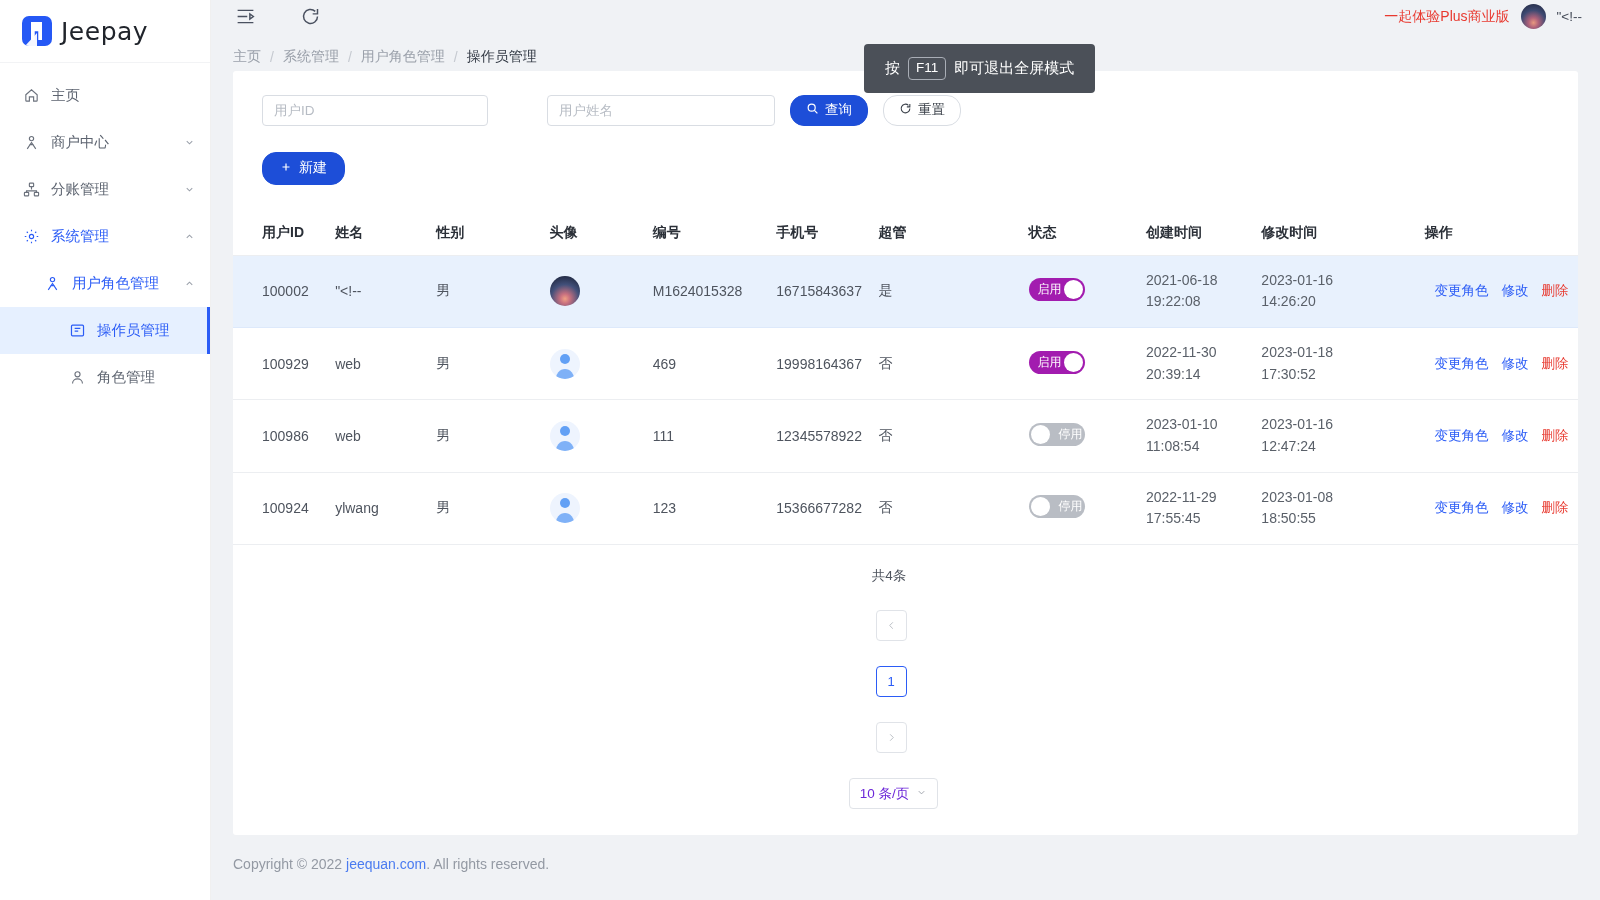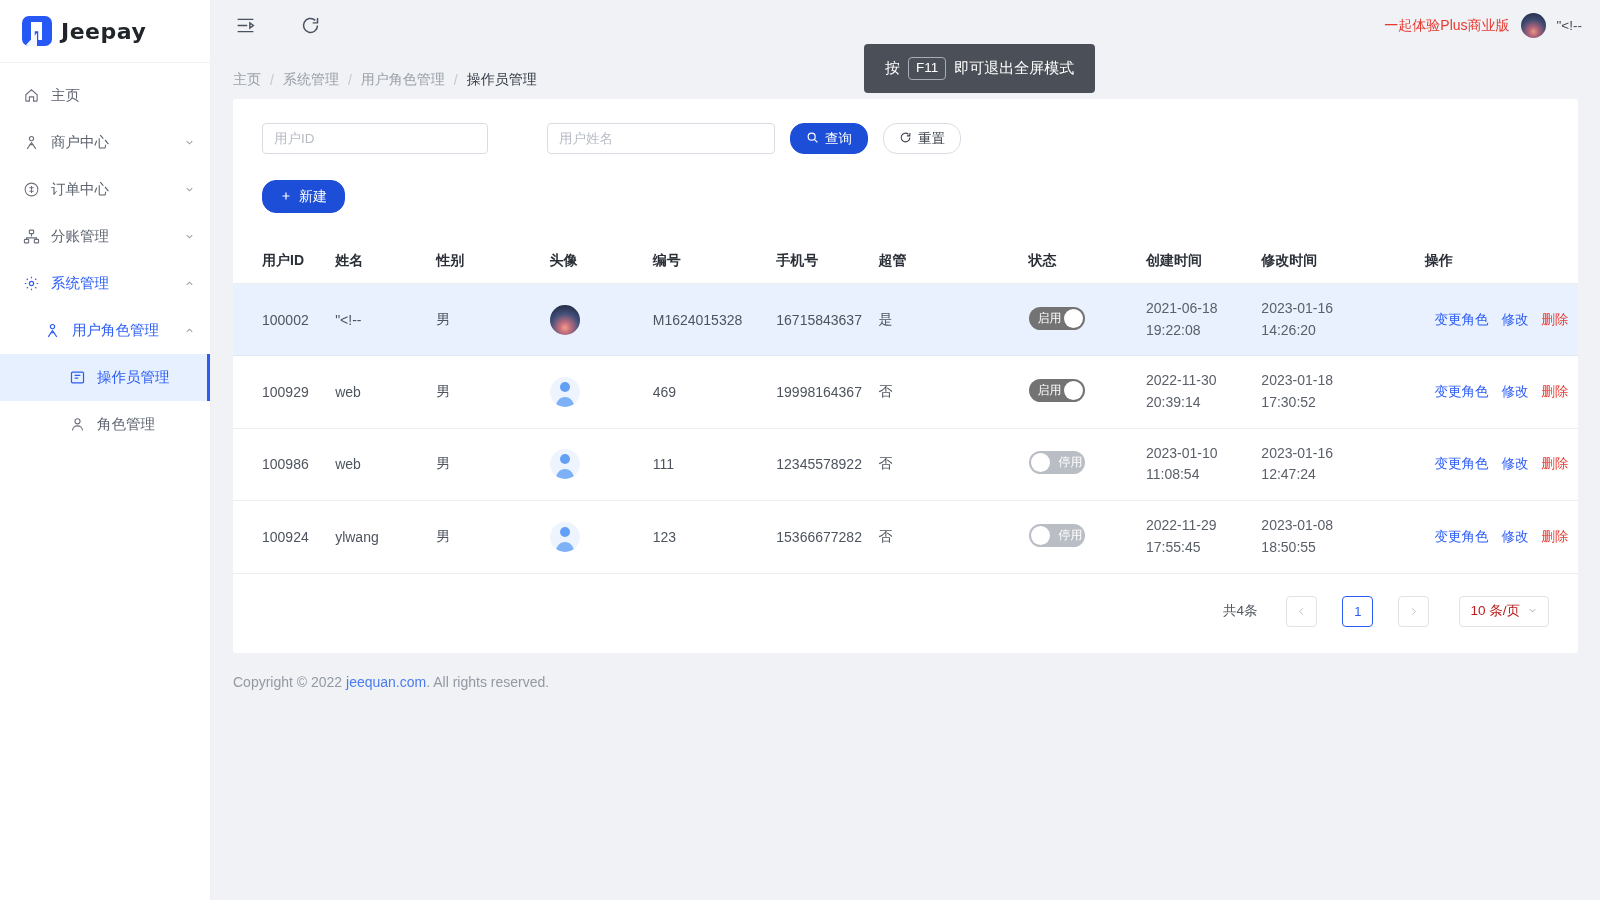--- a/index.html
+++ b/index.html
@@ -33,21 +33,21 @@
     width: 11px; height: 18px; background: #ffffff;
     clip-path: polygon(0 0, 100% 0, 100% 100%, 66% 100%, 66% 52%, 34% 52%, 34% 100%, 0 100%);
   }
   .logo-mark::after {
     content: ""; position: absolute; left: 3px; top: 17px;
     width: 12px; height: 13px; background: #ffffff;
     clip-path: polygon(100% 0, 100% 100%, 0 100%);
     opacity: .95;
   }
   .logo-text {
-    font-size: 22px; font-weight: 700; color: #20242b;
+    font-size: 25px; font-weight: 400; color: #20242b;
     letter-spacing: .5px; font-family: "DejaVu Sans", sans-serif;
   }
 
   .menu { padding-top: 9px; }
   .menu-item {
     display: flex; align-items: center; height: 47px;
     padding-left: 22px; cursor: pointer; position: relative;
     color: #5d6470; font-size: 14.5px;
   }
   .menu-item .mi-icon { width: 18px; height: 18px; flex: 0 0 18px; margin-right: 11px; display:flex; align-items:center; justify-content:center;}
@@ -182,48 +182,48 @@
     display: inline-block; cursor: pointer;
   }
   .toggle .knob {
     position: absolute; width: 19px; height: 19px; border-radius: 50%;
     background: #fff; top: 2px;
   }
   .toggle .tlabel {
     position: absolute; top: 0; height: 23px; line-height: 23px;
     font-size: 12px; color: #fff;
   }
-  .toggle.on { background: #737373; }
+  .toggle.on { background: #a21caf; }
   .toggle.on .knob { right: 2px; }
   .toggle.on .tlabel { left: 9px; }
   .toggle.off { background: #b9bdc4; }
   .toggle.off .knob { left: 2px; }
   .toggle.off .tlabel { right: 2px; }
 
   .time-cell { line-height: 1.55; color: #5a6069; }
   .actions { display: flex; align-items: center; justify-content: center; gap: 13px; white-space: nowrap; }
   .act-link { color: #2b5cf6; cursor: pointer; font-size: 13.5px; }
   .act-link.danger { color: #e8392f; }
 
   
   .pager {
     display: flex; align-items: center; justify-content: flex-end;
-    gap: 25px; padding: 22px 29px 26px 0; font-size: 13.5px; color: #4e545e;
+    gap: 25px; padding: 22px 29px 26px 0; font-size: 13.5px; color: #4e545e; flex-direction: column;
   }
   .pg-total { margin-right: 4px; }
   .pg-box {
     min-width: 31px; height: 31px; border: 1px solid #e0e3e8; border-radius: 4px;
     display: inline-flex; align-items: center; justify-content: center;
     background: #fff; color: #9ba0a8; cursor: pointer; font-size: 13px; padding: 0 6px;
   }
   .pg-box.cur { border-color: #2b5cf6; color: #2b5cf6; }
   .pg-size {
     height: 31px; border: 1px solid #e0e3e8; border-radius: 4px;
     display: inline-flex; align-items: center; gap: 7px;
-    padding: 0 10px; background: #fff; color: #b91c1c; cursor: pointer;
+    padding: 0 10px; background: #fff; color: #6d28d9; cursor: pointer;
     margin-left: 5px;
   }
   .pg-size svg { width: 11px; height: 11px; }
 
   .footer {
     text-align: left; color: #9399a3; font-size: 14px;
     padding: 21px 0 28px 0;
   }
   .footer a { color: #4a7bf0; text-decoration: none; }
 </style>
@@ -257,34 +257,20 @@
             </svg>
         </span>
         <span class="mi-label">商户中心</span>
         <span class="mi-arrow">
           <svg viewBox="0 0 24 24" fill="none" stroke="#9aa0aa" stroke-width="2.2">
               <path d="M6 9l6 6 6-6"></path>
             </svg>
         </span>
       </div>
 
-      <div class="menu-item lvl1">
-        <span class="mi-icon">
-          <svg viewBox="0 0 24 24" fill="none" stroke="#6b717c" stroke-width="1.5">
-              <circle cx="12" cy="12" r="9"></circle>
-              <path d="M12 7v10M9 9.5h6M9 14.5h6"></path>
-            </svg>
-        </span>
-        <span class="mi-label">订单中心</span>
-        <span class="mi-arrow">
-          <svg viewBox="0 0 24 24" fill="none" stroke="#9aa0aa" stroke-width="2.2">
-              <path d="M6 9l6 6 6-6"></path>
-            </svg>
-        </span>
-      </div>
 
       <div class="menu-item lvl1">
         <span class="mi-icon">
           <svg viewBox="0 0 24 24" fill="none" stroke="#6b717c" stroke-width="1.6">
               <rect x="9" y="3" width="6" height="5" rx="1"></rect>
               <rect x="2" y="16" width="6" height="5" rx="1"></rect>
               <rect x="16" y="16" width="6" height="5" rx="1"></rect>
               <path d="M12 8v4M5 16v-2h14v2"></path>
             </svg>
         </span>

